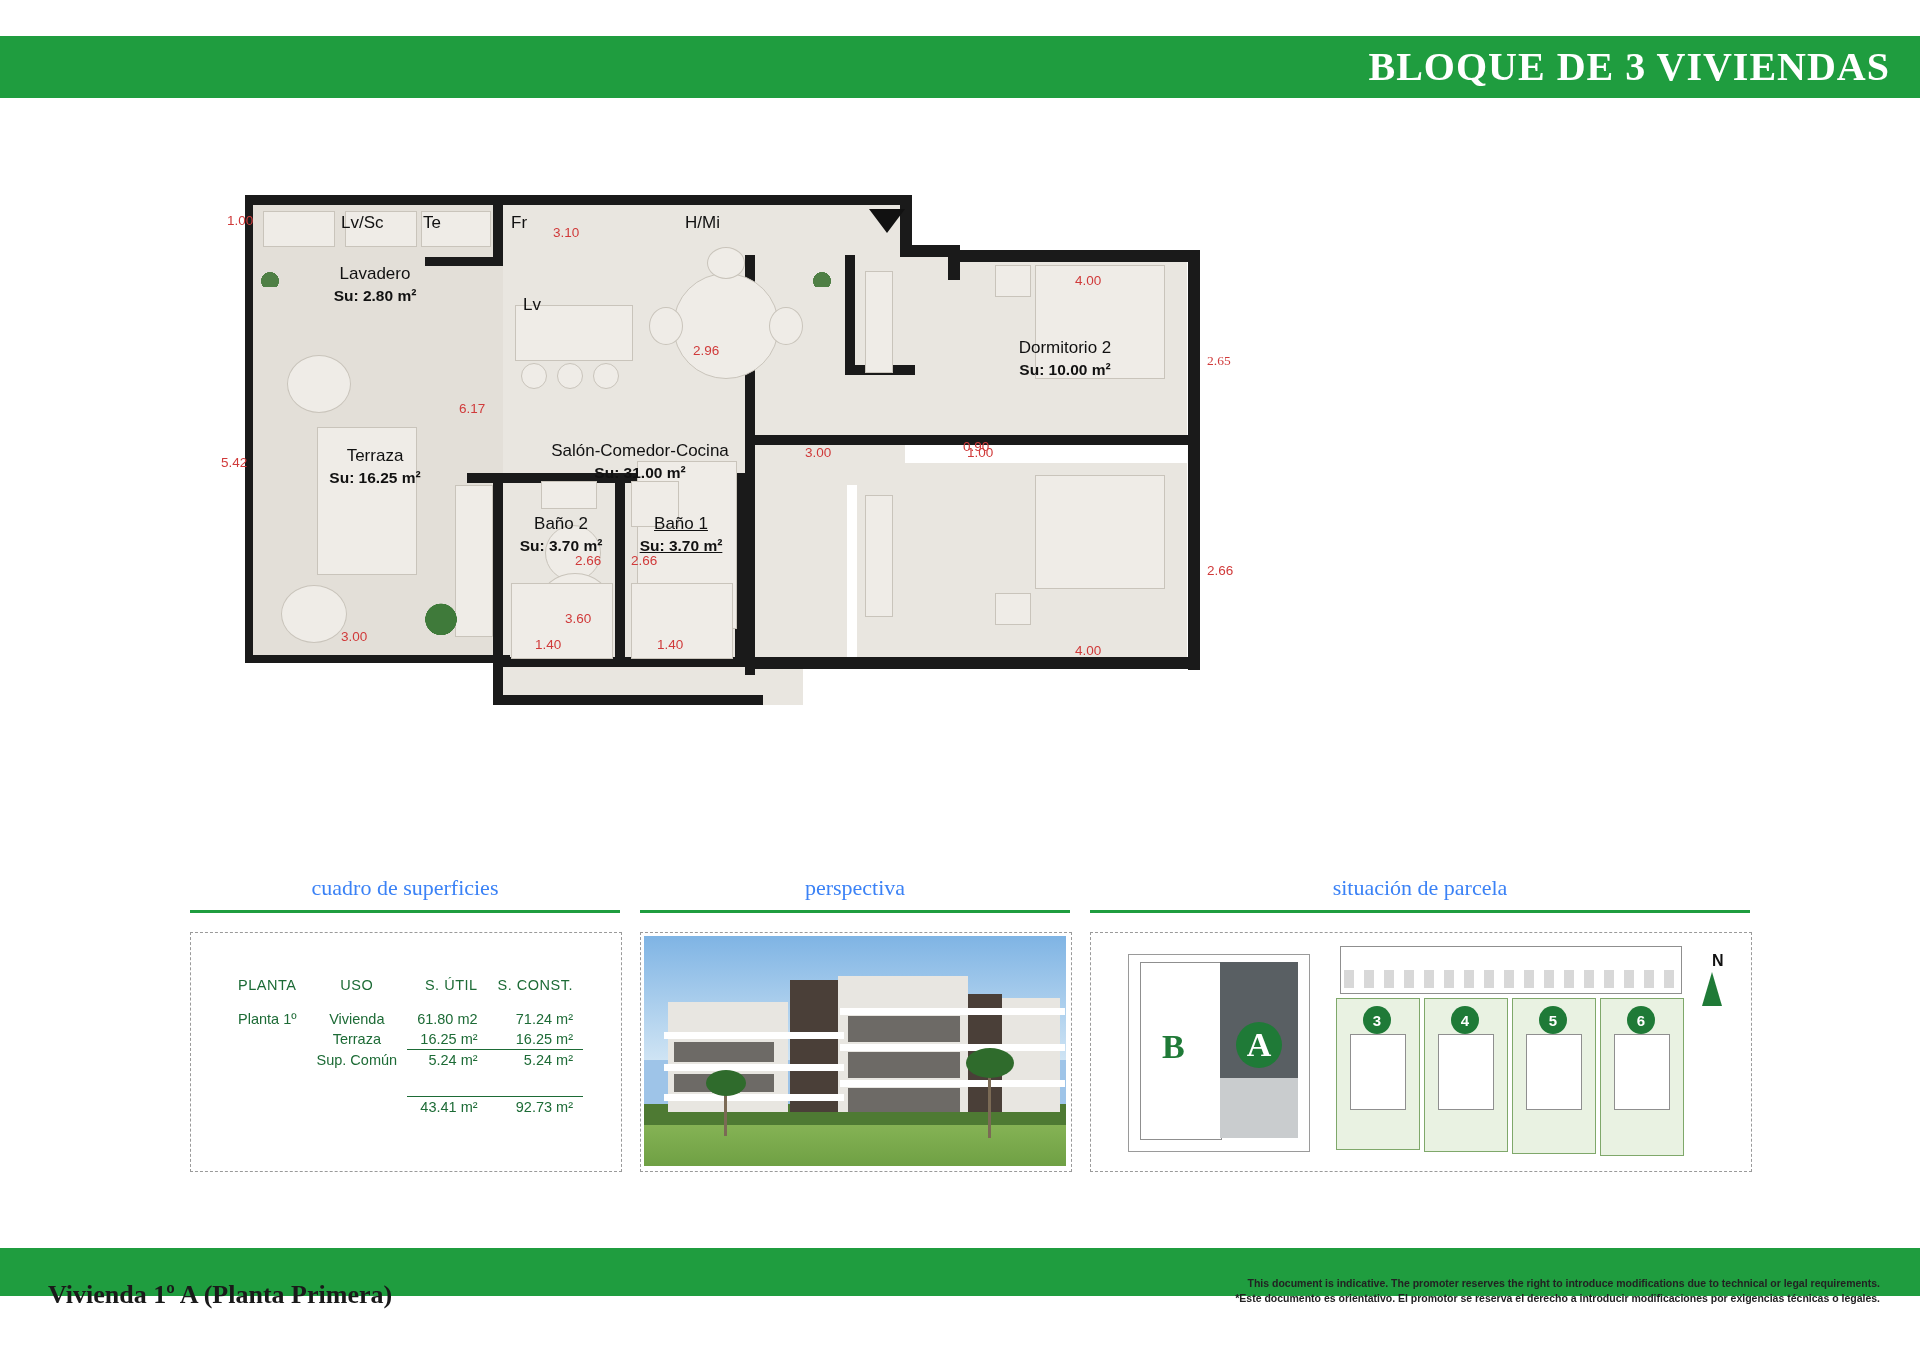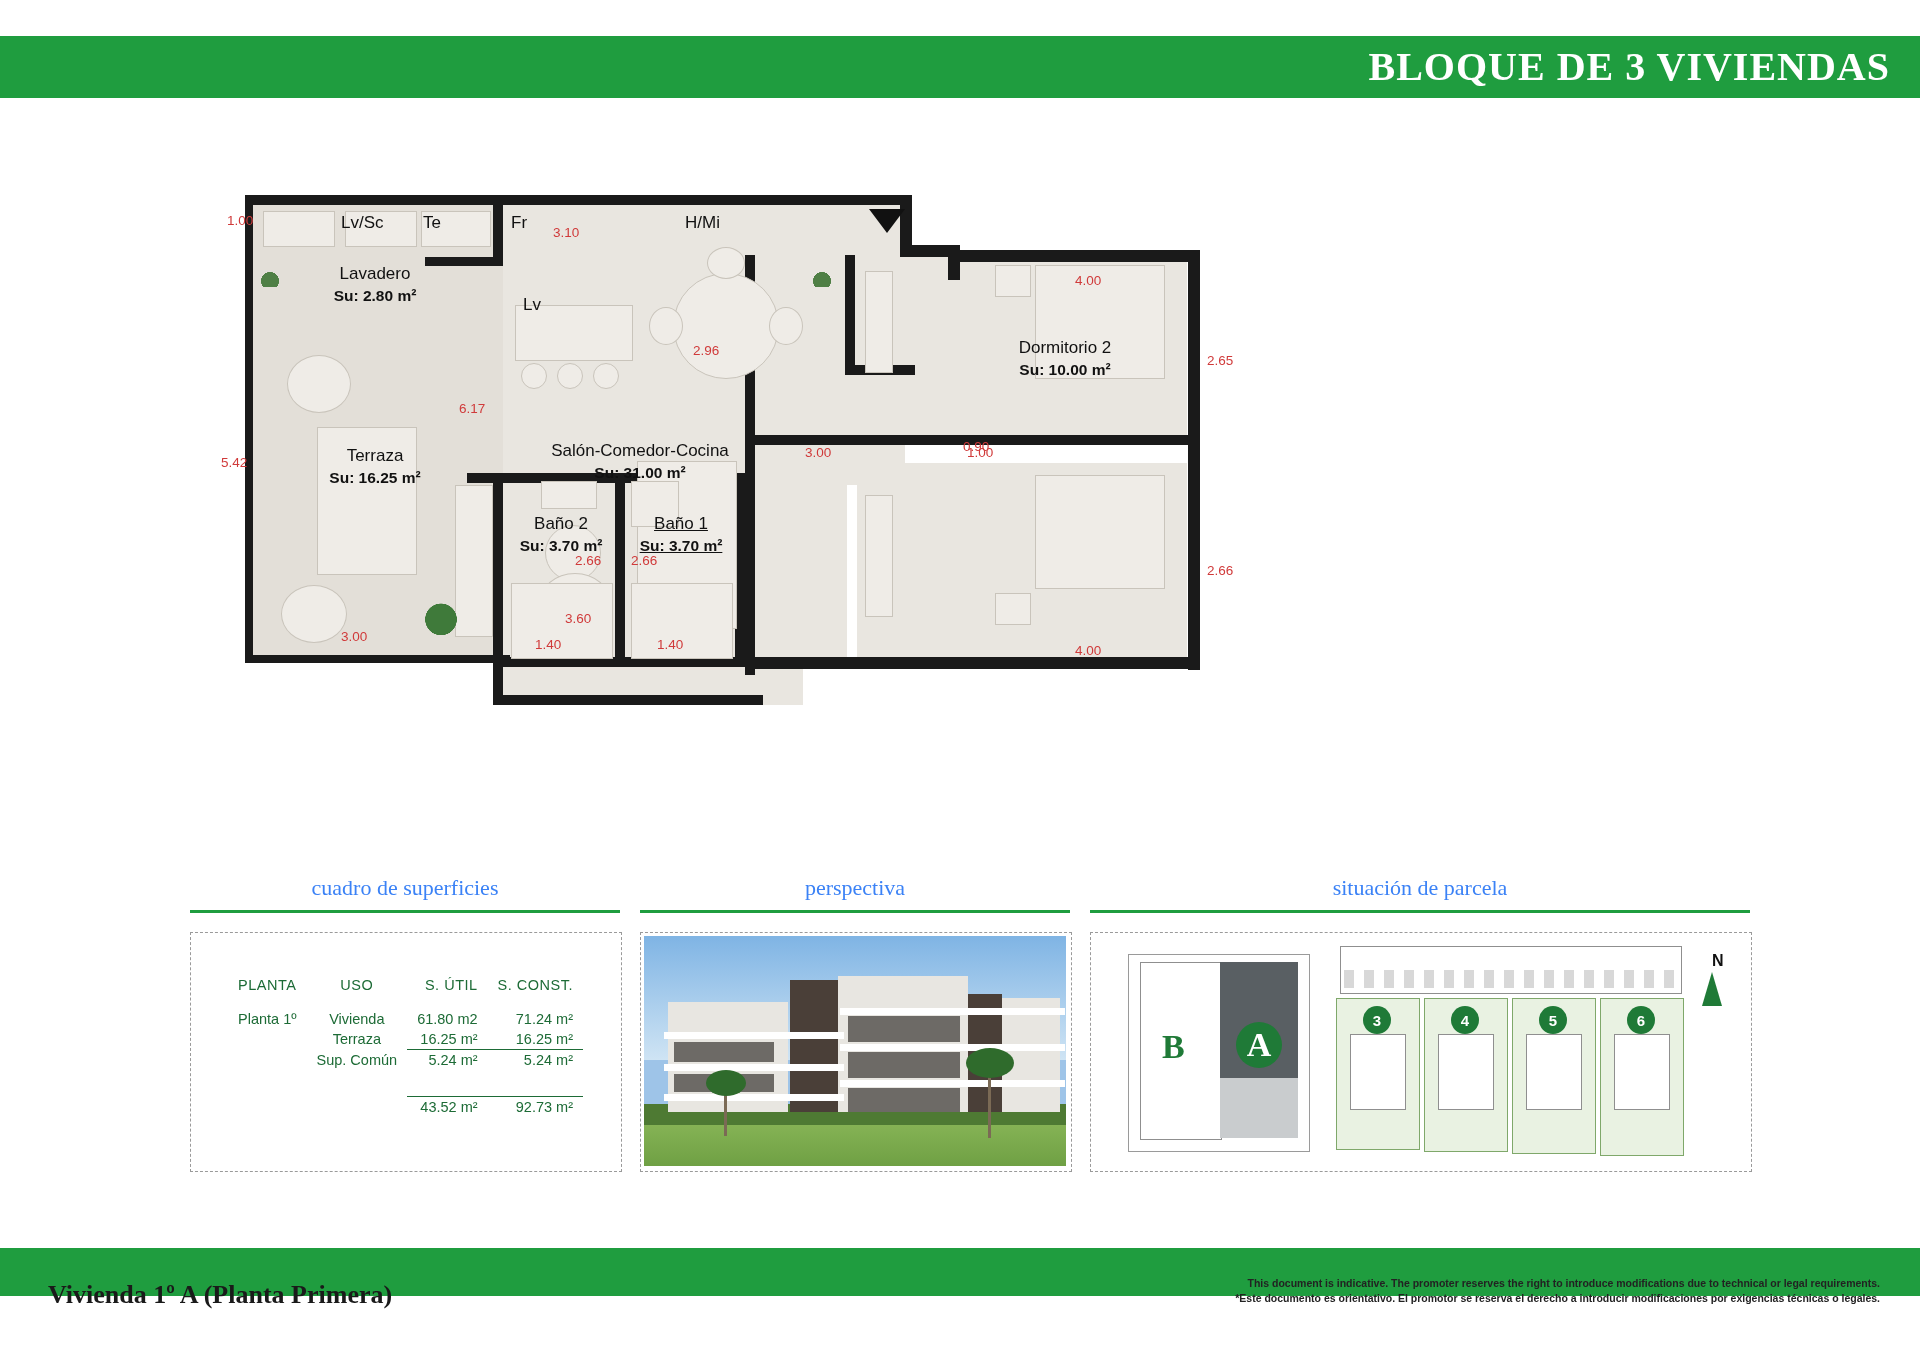--- a/index.html
+++ b/index.html
@@ -192,21 +192,21 @@
   <div class="dim" style="left:448px;top:148px;">2.96</div>
   <div class="dim" style="left:320px;top:416px;">3.60</div>
   <div class="dim" style="left:560px;top:250px;">3.00</div>
   <div class="dim" style="left:290px;top:442px;">1.40</div>
   <div class="dim" style="left:412px;top:442px;">1.40</div>
   <div class="dim" style="left:330px;top:358px;">2.66</div>
   <div class="dim" style="left:386px;top:358px;">2.66</div>
   <div class="dim" style="left:718px;top:244px;">0.90</div>
   <div class="dim" style="left:722px;top:250px;">1.00</div>
   <div class="dim" style="left:830px;top:78px;">4.00</div>
-  <div class="dim" style="left:962px;top:158px;">2.65</div>
+  <div class="dim" style="left:962px;top:158px;font-family:Liberation Serif, serif;">2.65</div>
   <div class="dim" style="left:830px;top:448px;">4.00</div>
   <div class="dim" style="left:962px;top:368px;">2.66</div>
 
   <div style="position:absolute;left:624px;top:14px;width:0;height:0;border-left:18px solid transparent;border-right:18px solid transparent;border-top:24px solid #111;"></div>
 
   <div style="position:absolute;left:8px;top:62px;width:34px;height:30px;background:radial-gradient(circle at 50% 80%, #4f7f45 0 30%, transparent 31%);"></div>
   <div style="position:absolute;left:560px;top:62px;width:34px;height:30px;background:radial-gradient(circle at 50% 80%, #4f7f45 0 30%, transparent 31%);"></div>
   <div style="position:absolute;left:168px;top:388px;width:56px;height:52px;background:radial-gradient(circle at 50% 70%, #3f7a3a 0 34%, transparent 35%);"></div>
 </div>
 
@@ -251,21 +251,21 @@
       <td class="c">Sup. Común</td>
       <td class="r tl">5.24 m²</td>
       <td class="r tl">5.24 m²</td>
     </tr>
     <tr style="height:26px;">
           <td colspan="4"></td>
         </tr>
     <tr>
       <td></td>
           <td></td>
-      <td class="r tl">43.52 m²</td>
+      <td class="r tl">43.41 m²</td>
       <td class="r tl">92.73 m²</td>
     </tr>
   </tbody>
     </table>
 </div>
 
 <div id="persp" style="left:644px;top:936px;width:422px;height:230px;">
   <div class="sky"></div>
   <div class="grass"></div>
   <div class="hedge"></div>

